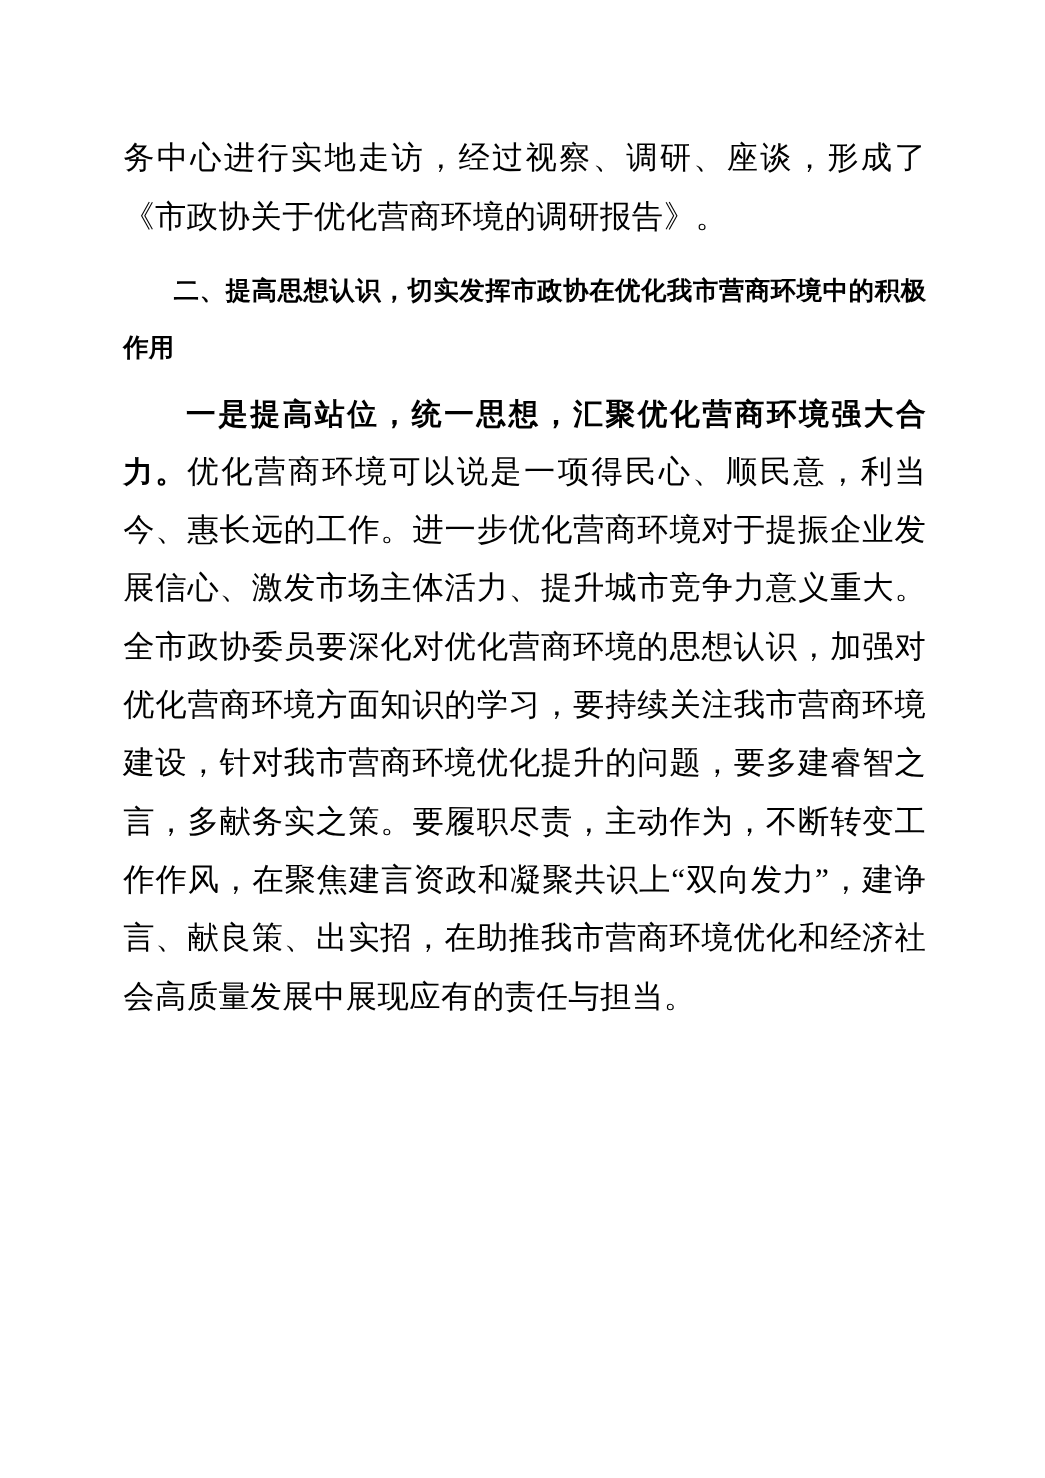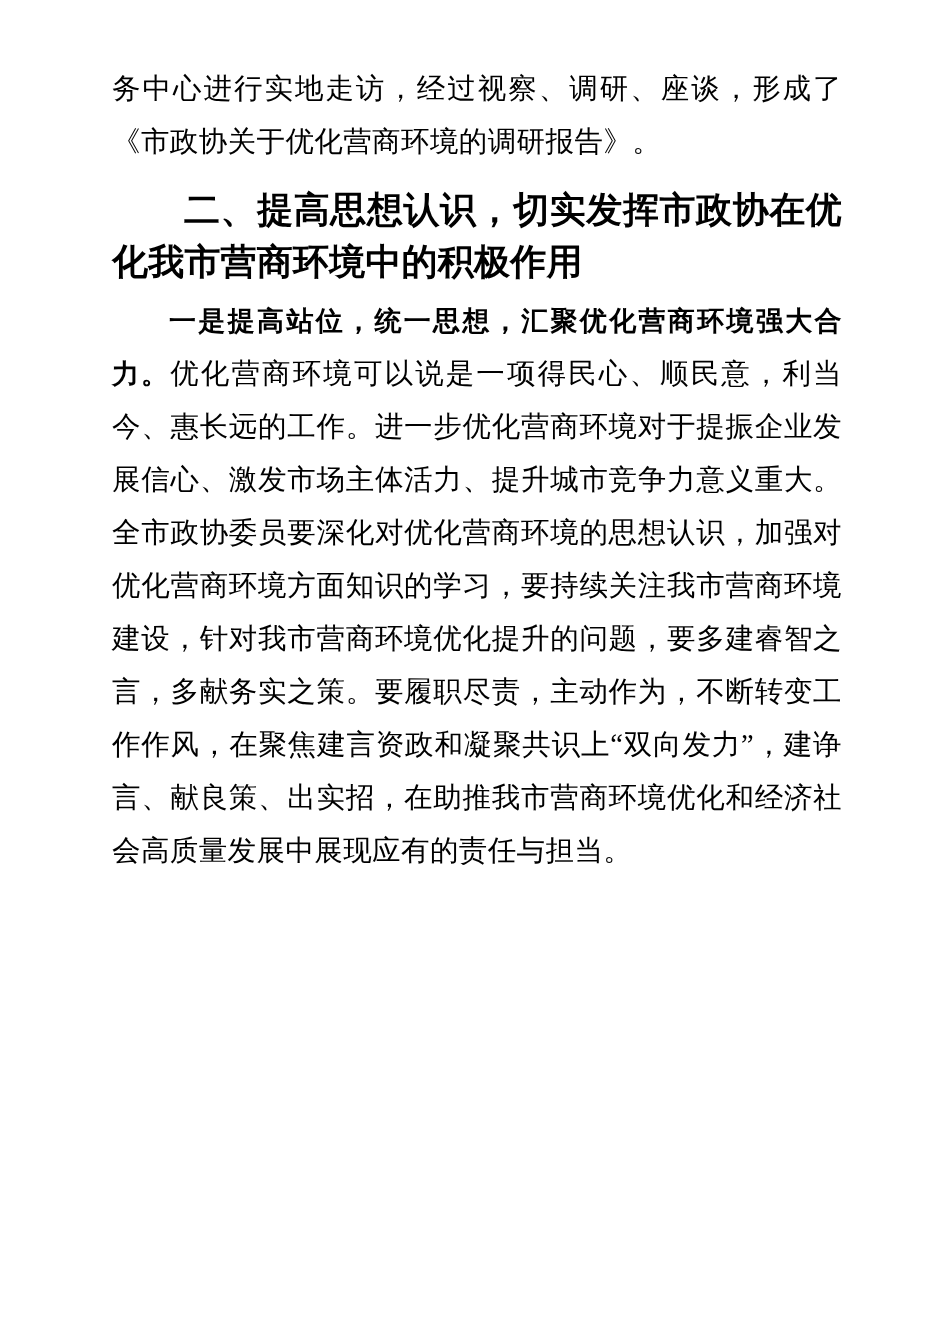--- a/index.html
+++ b/index.html
@@ -12,42 +12,42 @@
     height: 1344px;
     font-family: "Liberation Serif", "DejaVu Serif", serif;
     color: #000000;
     overflow: hidden;
   }
   .page {
     position: relative;
     width: 950px;
     height: 1344px;
     box-sizing: border-box;
-    padding: 62px 108px 60px 112px;
+    padding: 118px 108px 60px 112px;
     background: #ffffff;
   }
   .doc-body {
     font-size: 28.5px;
     line-height: 53px;
     text-align: justify;
     text-justify: inter-ideograph;
     letter-spacing: 0.4px;
   }
   .para {
     margin: 0;
     text-indent: 2em;
   }
   .para.continued {
     text-indent: 0;
   }
   .heading {
     margin: 16px 0 6px 0;
-    font-family: Liberation Sans, sans-serif;
+    font-family: Liberation Mono, monospace;
     font-weight: bold;
-    font-size: 36px;
+    font-size: 23px;
     line-height: 52px;
     text-indent: 2em;
     letter-spacing: 0.2px;
   }
   .para .lead {
     font-weight: bold;
     font-family: "DejaVu Sans", "Liberation Sans", sans-serif;
     font-size: 27px;
   }
 </style>

